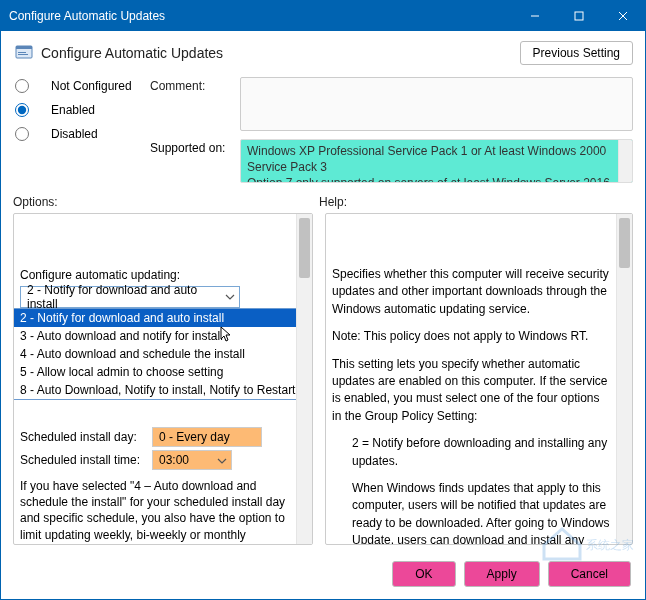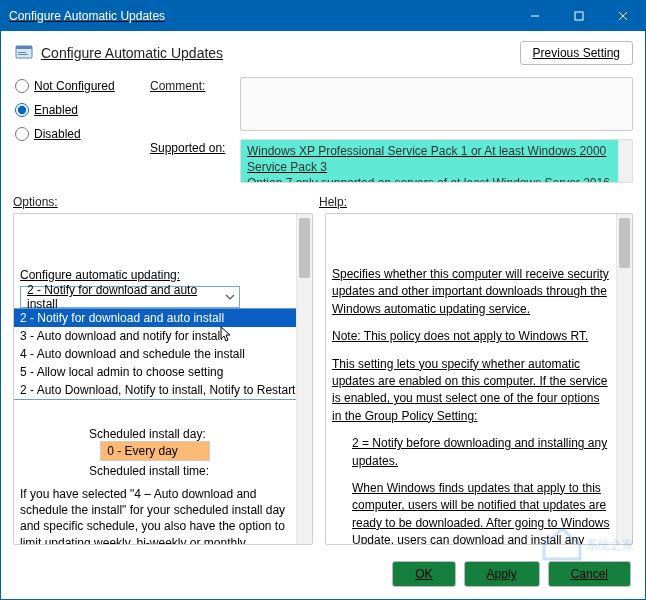--- a/index.html
+++ b/index.html
@@ -1,32 +1,32 @@
 <!DOCTYPE html>
 <html><head>
 <meta charset="utf-8">
 <style>
 * { box-sizing: border-box; margin: 0; padding: 0; font-family: "Segoe UI", Tahoma, sans-serif; font-size: 12px; }
 body { background: #f0f0f0; width: 646px; height: 600px; overflow: hidden; }
 
-.window { width: 646px; height: 600px; background: #fff; border: 1px solid #0063b1; display: flex; flex-direction: column; text-decoration: underline; }
+.window { width: 646px; height: 600px; background: #fff; border: 1px solid #0063b1; display: flex; flex-direction: column; }
 
 .titlebar { height: 30px; background: #0063b1; color: #fff; display: flex; align-items: center; padding-left: 8px; }
 .titlebar .title { flex: 1; font-size: 12px; }
 .titlebar .win-btn { width: 44px; height: 30px; display: flex; align-items: center; justify-content: center; cursor: pointer; }
 .titlebar .win-btn svg { stroke: #fff; }
 
 .header-row { display: flex; align-items: center; padding: 10px 12px 6px 12px; }
 .header-row .icon-wrap { width: 22px; height: 22px; margin-right: 6px; display:flex; align-items:center; justify-content:center; }
 .header-row h1 { font-size: 14px; font-weight: 400; flex: 1; color: #222; }
 .nav-btn { background: #fff; border: 1px solid #bbb; border-radius: 3px; padding: 4px 12px; margin-left: 8px; cursor: pointer; font-size: 12px; }
 
 .radio-section { display: flex; padding: 6px 12px 8px 14px; }
 .radio-col { width: 135px; display: flex; flex-direction: column; gap: 10px; padding-top: 2px; }
-.radio-item { display: flex; align-items: center; gap: 5px; cursor: pointer; }
+.radio-item { display: flex; align-items: center; gap: 22px; cursor: pointer; }
 .radio-item input { width: 14px; height: 14px; accent-color: #0067c0; cursor:pointer; }
 .radio-item label { cursor: pointer; }
 
 .comment-col { flex: 1; display: flex; flex-direction: column; }
 .comment-row { display: flex; align-items: flex-start; margin-bottom: 8px; }
 .comment-row .lbl { width: 90px; padding-top: 2px; color: #222; }
 .comment-row .textarea { flex: 1; height: 54px; border: 1px solid #ccc; border-radius: 2px; background: #fafafa; }
 .supported-row { display: flex; align-items: flex-start; }
 .supported-row .lbl { width: 90px; padding-top: 2px; }
 .supported-row .supported-box { flex: 1; height: 44px; border: 1px solid #ddd; border-radius: 2px; background: #5eead4; padding: 3px 6px; font-size: 11px; color: #333; overflow:hidden; display:flex; }
@@ -48,36 +48,36 @@
 .opt-label { margin: 2px 0 4px 0; }
 .combo { border: 1px solid #7aa7d4; background: #fff; height: 22px; display:flex; align-items:center; padding: 0 20px 0 6px; position:relative; width: 220px; cursor:pointer; }
 .combo .arrow { position:absolute; right:4px; top:4px; }
 
 .dropdown { position: absolute; left: -1px; top: 48px; width: 290px; border: 1px solid #6c9bd1; background: #fff; z-index: 5; }
 .dropdown .item { padding: 2px 6px; cursor: pointer; white-space: nowrap; overflow:hidden; }
 .dropdown .item.sel { background: #0a5fc4; color: #fff; }
 .cursor-img { position:absolute; left: 206px; top: 66px; z-index:6; pointer-events:none; }
 
 .below-dd { position:absolute; top: 164px; left:6px; right:6px; }
-.inline-row { display:flex; align-items:center; margin: 3px 0; flex-direction: column; }
+.inline-row { display:flex; align-items:center; margin: 3px 0; }
 .inline-row .lbl2 { width: 132px; }
 .inline-row .val-box { border:1px solid #ccc; background:#fdba74; padding:2px 31px 2px 6px; position:relative; min-width:80px; }
 .inline-row .val-box .arrow { position:absolute; right:4px; top:4px; }
 
 .para { margin-top: 8px; line-height: 1.35; }
 .chk-row { display:flex; align-items:center; gap:6px; margin-top:10px; }
 .chk-row input { width:15px; height:15px; accent-color:#0067c0; cursor:pointer; }
 
 .help-panel { flex: 1; }
 .help-panel .content { line-height: 1.45; font-size: 12px; }
 .help-panel p { margin-bottom: 10px; }
 .help-panel .indent { padding-left: 20px; }
 
 .footer { display:flex; justify-content:flex-end; gap:8px; padding: 8px 14px 12px 0; }
-.footer button { background:#15803d; border:1px solid #bbb; border-radius:3px; padding:5px 22px; cursor:pointer; }
+.footer button { background:#ec4899; border:1px solid #bbb; border-radius:3px; padding:5px 22px; cursor:pointer; }
 
 .watermark { position:absolute; right:2px; bottom:34px; opacity:0.25; pointer-events:none; }
 </style>
 </head>
 <body>
 
 <div class="window">
 
   <div class="titlebar">
     <span class="title">Configure Automatic Updates</span>
@@ -160,37 +160,45 @@
                 <path d="M1 3 L5 7 L9 3" fill="none" stroke="#555" stroke-width="1.2"></path>
               </svg>
           </span>
         </div>
 
         <div class="dropdown">
           <div class="item sel">2 - Notify for download and auto install</div>
           <div class="item">3 - Auto download and notify for install</div>
           <div class="item">4 - Auto download and schedule the install</div>
           <div class="item">5 - Allow local admin to choose setting</div>
-          <div class="item">2 - Auto Download, Notify to install, Notify to Restart</div>
+          <div class="item">8 - Auto Download, Notify to install, Notify to Restart</div>
         </div>
         <span class="cursor-img">
           <svg width="14" height="18" viewBox="0 0 14 18">
               <path d="M1 1 L1 13 L4 10 L6 15 L8 14 L6 9 L10 9 Z" fill="#fff" stroke="#000" stroke-width="1"></path>
             </svg>
         </span>
 
         <div class="below-dd">
           <div class="inline-row">
             <span class="lbl2">Scheduled install day:</span>
             <span class="val-box">
               <span>0 - Every day</span>
             </span>
           </div>
           <div class="inline-row">
             <span class="lbl2">Scheduled install time:</span>
+            <span class="val-box">
+              <span>03:00</span>
+              <span class="arrow">
+                <svg width="10" height="10">
+                    <path d="M1 3 L5 7 L9 3" fill="none" stroke="#555" stroke-width="1.2"></path>
+                  </svg>
+              </span>
+            </span>
           </div>
           <div class="para">If you have selected "4 – Auto download and schedule the install" for your scheduled install day and specific schedule, you also have the option to limit updating weekly, bi-weekly or monthly occurrence, using the options below:</div>
           <div class="chk-row">
             <input type="checkbox" checked="" style="">
             <label>Every week</label>
           </div>
         </div>
       </div>
       <div class="scrollbar">
         <div class="thumb" style="top:4px; height:60px;"></div>

